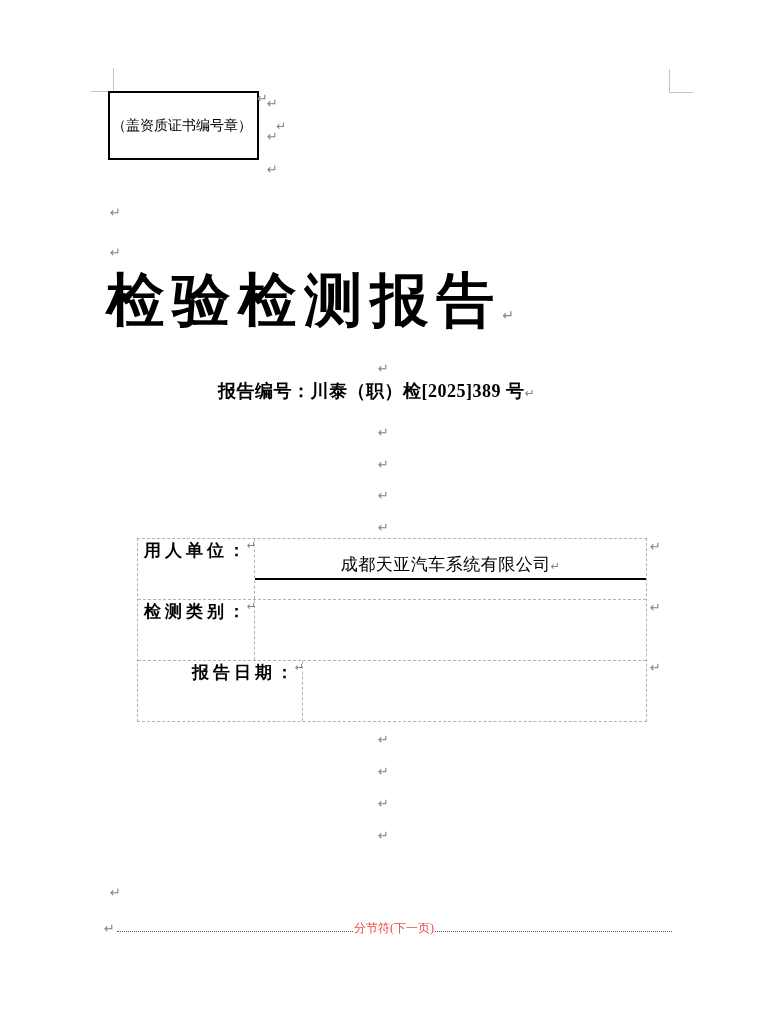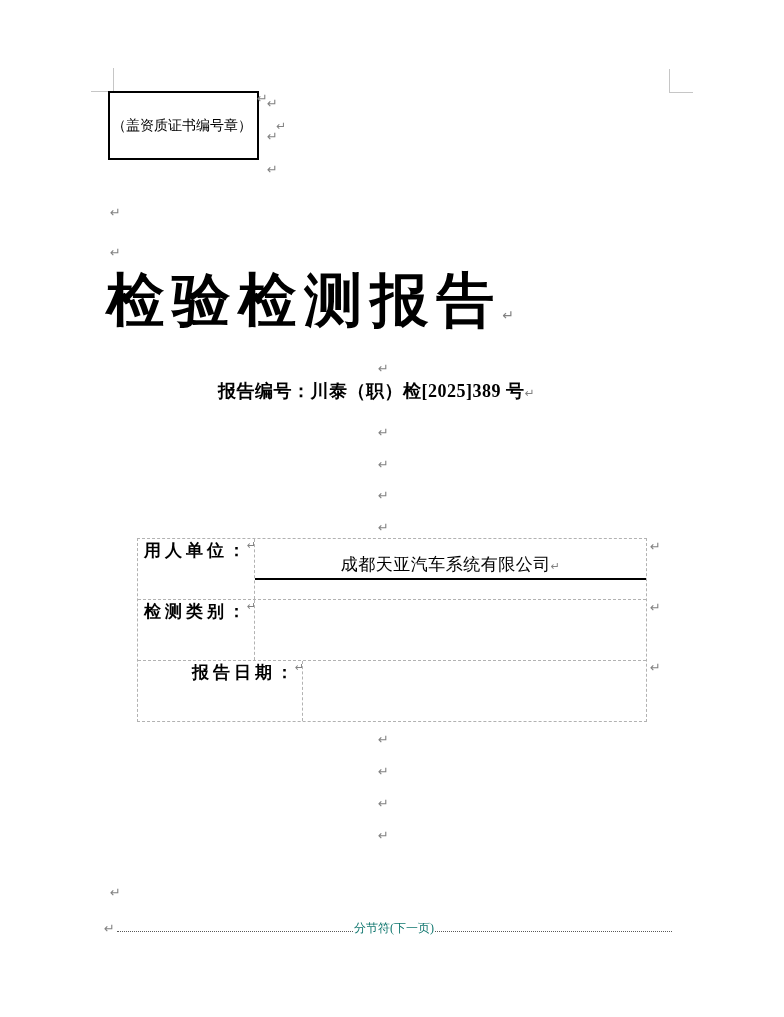--- a/index.html
+++ b/index.html
@@ -100,21 +100,21 @@
     display:flex;align-items:center;
   }
   .section-break .sb-pmark{
     font-family:"DejaVu Sans",sans-serif;
     font-size:13px;line-height:13px;color:#828282;margin-right:2px;
   }
   .sb-line{border-bottom:1px dotted #5a5a5a;height:1px;margin-bottom:-4px;}
   .sb-line.left{width:236px;}
   .sb-line.right{flex:1;}
   .sb-text{
-    font-size:12px;color:#0f766e;white-space:nowrap;padding:0 1px;
+    font-size:12px;color:#ef4444;white-space:nowrap;padding:0 1px;
     font-family:"Liberation Serif","DejaVu Serif",serif;
   }
 </style>
 </head>
 <body>
 
 <div class="page">
 
   <div class="crop" style="left:113px;top:68px;width:1px;height:24px;"></div>
   <div class="crop" style="left:91px;top:91px;width:22px;height:1px;"></div>

